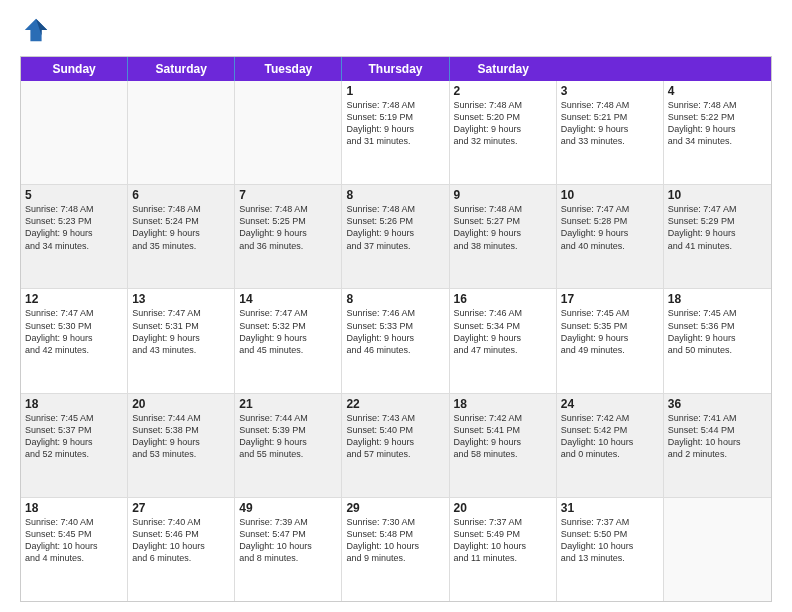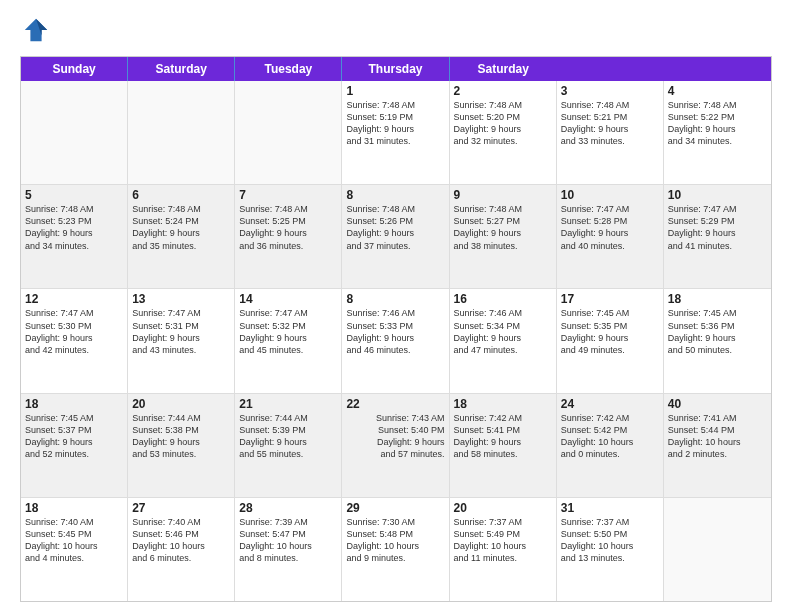--- a/index.html
+++ b/index.html
@@ -299,41 +299,41 @@
           </div>
           <div class="cal-cell shaded">
             <span class="day-num">21</span>
             <div class="cell-text" style="white-space: pre-line;">Sunrise: 7:44 AM
 Sunset: 5:39 PM
 Daylight: 9 hours
 and 55 minutes.</div>
           </div>
           <div class="cal-cell shaded">
             <span class="day-num">22</span>
-            <div class="cell-text" style="white-space: pre-line; text-align: right;">Sunrise: 7:43 AM
+            <div class="cell-text" style="white-space: pre-line;">Sunrise: 7:43 AM
 Sunset: 5:40 PM
 Daylight: 9 hours
 and 57 minutes.</div>
           </div>
           <div class="cal-cell shaded">
             <span class="day-num">18</span>
             <div class="cell-text" style="white-space: pre-line;">Sunrise: 7:42 AM
 Sunset: 5:41 PM
 Daylight: 9 hours
 and 58 minutes.</div>
           </div>
           <div class="cal-cell shaded">
             <span class="day-num">24</span>
             <div class="cell-text" style="white-space: pre-line;">Sunrise: 7:42 AM
 Sunset: 5:42 PM
 Daylight: 10 hours
 and 0 minutes.</div>
           </div>
           <div class="cal-cell shaded">
-            <span class="day-num">40</span>
+            <span class="day-num">36</span>
             <div class="cell-text" style="white-space: pre-line;">Sunrise: 7:41 AM
 Sunset: 5:44 PM
 Daylight: 10 hours
 and 2 minutes.</div>
           </div>
         </div>
         <div class="cal-row">
           <div class="cal-cell">
             <span class="day-num">18</span>
             <div class="cell-text" style="white-space: pre-line;">Sunrise: 7:40 AM
@@ -342,21 +342,21 @@
 and 4 minutes.</div>
           </div>
           <div class="cal-cell">
             <span class="day-num">27</span>
             <div class="cell-text" style="white-space: pre-line;">Sunrise: 7:40 AM
 Sunset: 5:46 PM
 Daylight: 10 hours
 and 6 minutes.</div>
           </div>
           <div class="cal-cell">
-            <span class="day-num">28</span>
+            <span class="day-num">49</span>
             <div class="cell-text" style="white-space: pre-line;">Sunrise: 7:39 AM
 Sunset: 5:47 PM
 Daylight: 10 hours
 and 8 minutes.</div>
           </div>
           <div class="cal-cell">
             <span class="day-num">29</span>
             <div class="cell-text" style="white-space: pre-line;">Sunrise: 7:30 AM
 Sunset: 5:48 PM
 Daylight: 10 hours

